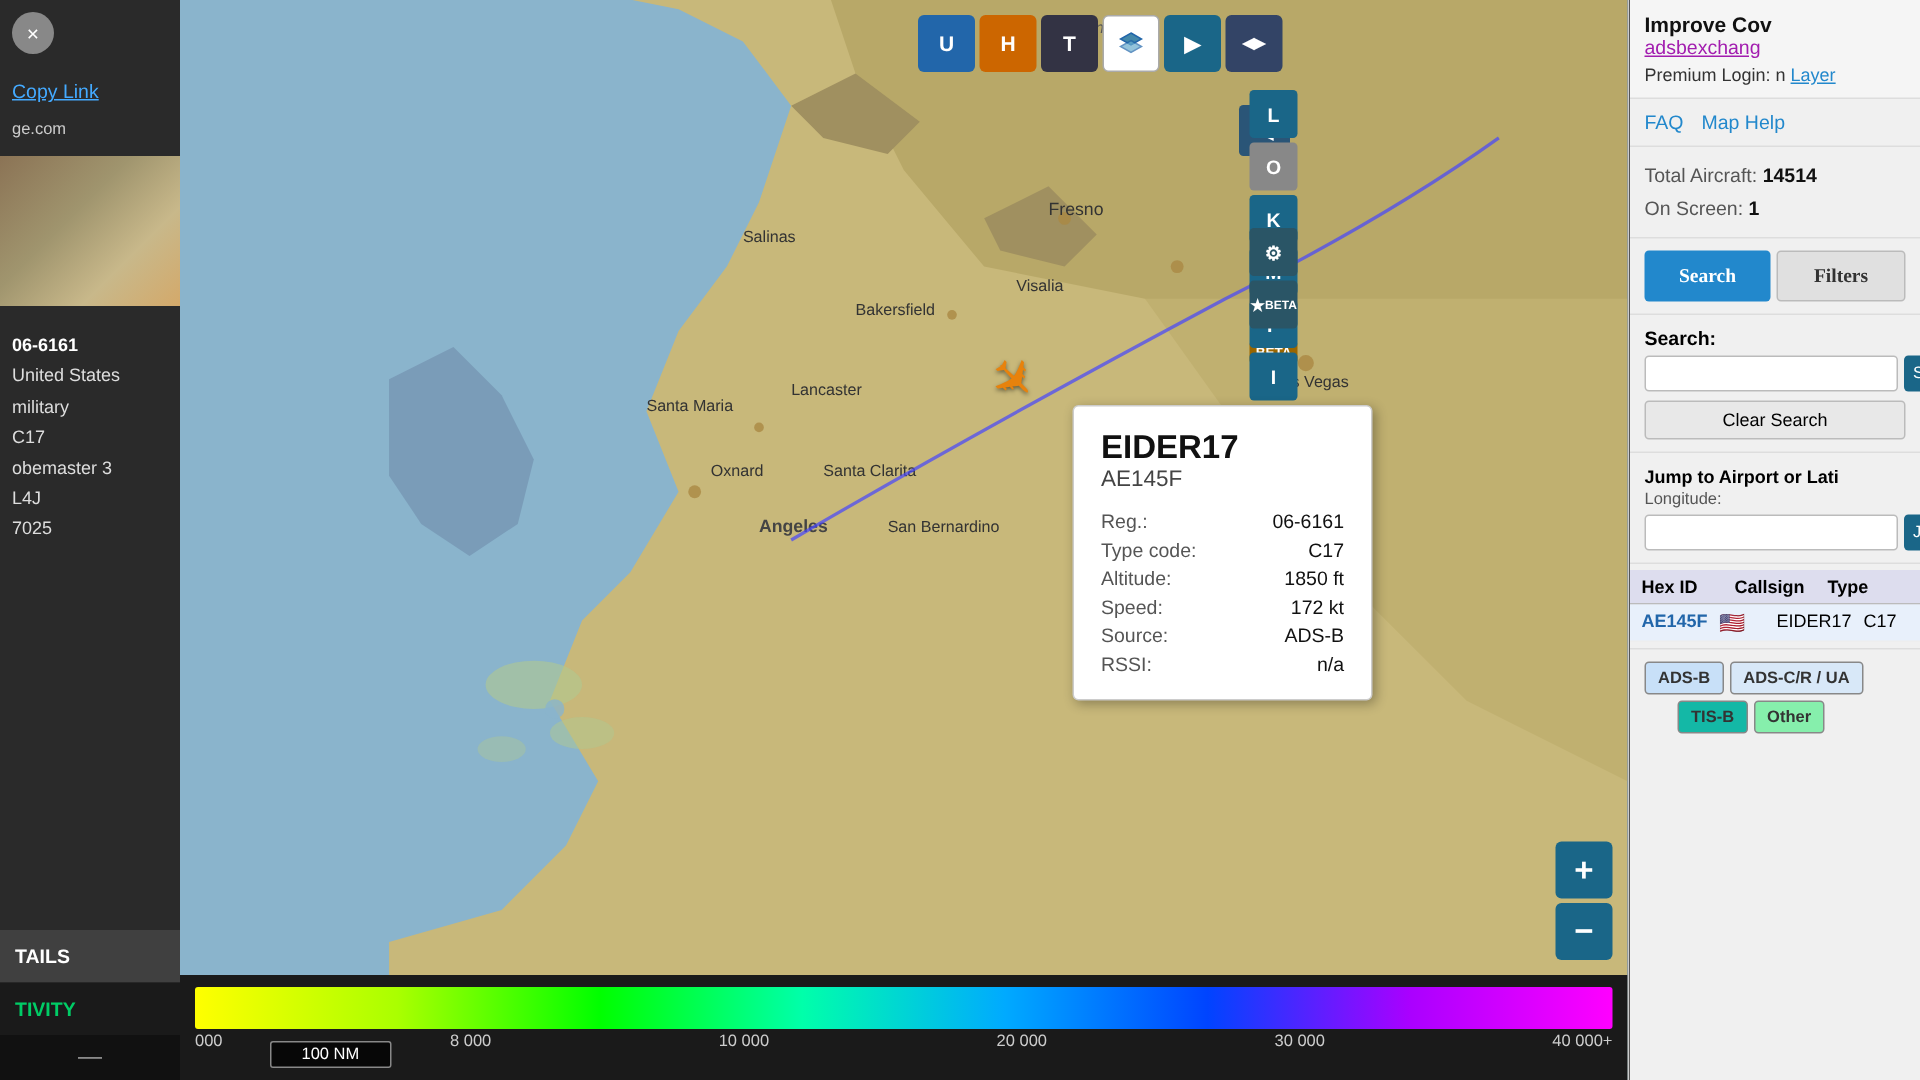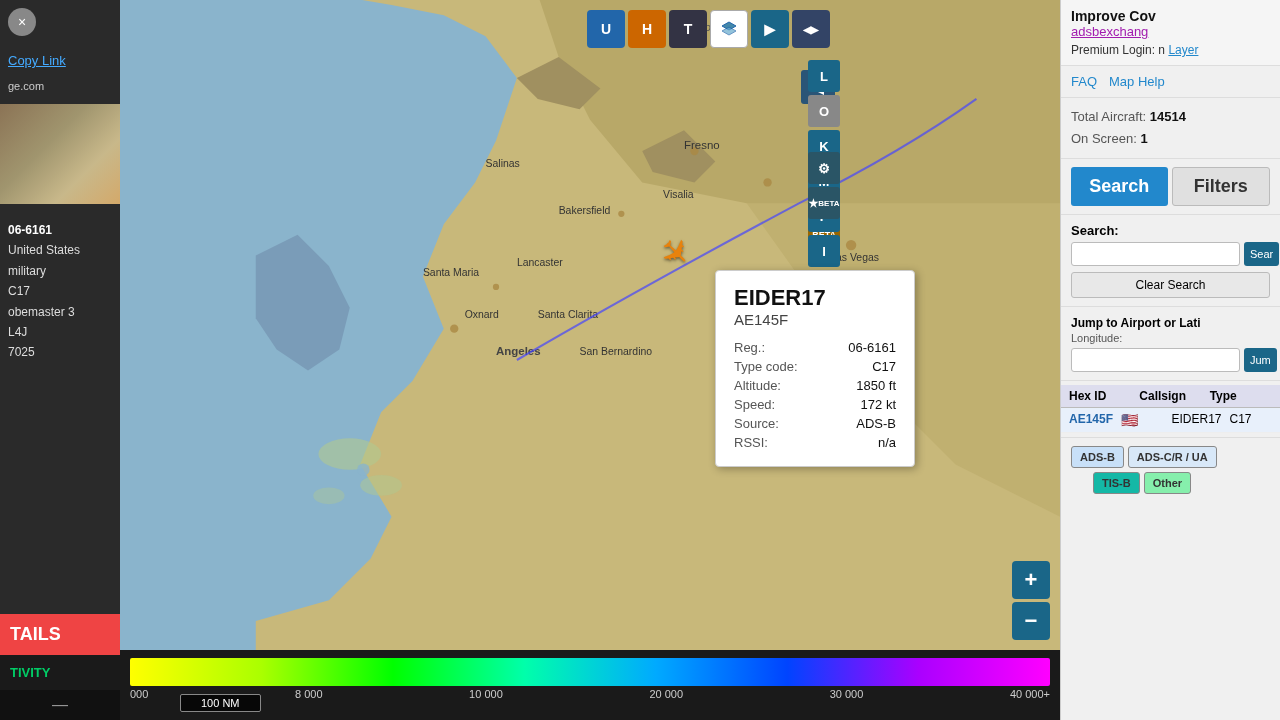--- a/index.html
+++ b/index.html
@@ -59,24 +59,24 @@
     }
     #left-sidebar .reg { color: #fff; font-weight: bold; }
     #left-sidebar .bottom-buttons {
       position: absolute;
       bottom: 0;
       width: 100%;
     }
     #left-sidebar .details-btn {
       width: 100%;
       padding: 10px;
-      background: #ef4444;
-      color: white;
-      font-weight: bold;
-      font-size: 18px;
+      background: #404040;
+      color: white;
+      font-weight: bold;
+      font-size: 13px;
       border: none;
       cursor: pointer;
       text-align: left;
     }
     #left-sidebar .activity-btn {
       width: 100%;
       padding: 10px;
       background: #1a1a1a;
       color: #00cc66;
       font-weight: bold;
@@ -254,21 +254,21 @@
       font-size: 22px;
       font-weight: bold;
       cursor: pointer;
       display: flex;
       align-items: center;
       justify-content: center;
     }
 
     
     #right-sidebar {
-      width: 220px;
+      width: 195px;
       height: 720px;
       background: #f0f0f0;
       border-left: 1px solid #ccc;
       display: flex;
       flex-direction: column;
       flex-shrink: 0;
       overflow-y: auto;
       font-size: 13px;
     }
     #right-sidebar .promo {
@@ -313,23 +313,24 @@
       display: flex;
       gap: 4px;
       padding: 8px 10px;
       border-bottom: 1px solid #ddd;
     }
     .action-btn {
       flex: 1;
       padding: 8px 4px;
       border: none;
       border-radius: 3px;
-      font-size: 18px;
-      font-weight: bold;
-      cursor: pointer;
+      font-size: 13px;
+      font-weight: bold;
+      cursor: pointer;
+      font-family: Liberation Serif, serif;
     }
     .action-btn.search { background: #2288cc; color: white; }
     .action-btn.filters { background: #e0e0e0; color: #333; border: 1px solid #bbb; }
     #right-sidebar .search-section {
       padding: 8px 10px;
       border-bottom: 1px solid #ddd;
     }
     #right-sidebar .search-section label {
       font-weight: bold;
       font-size: 13px;

